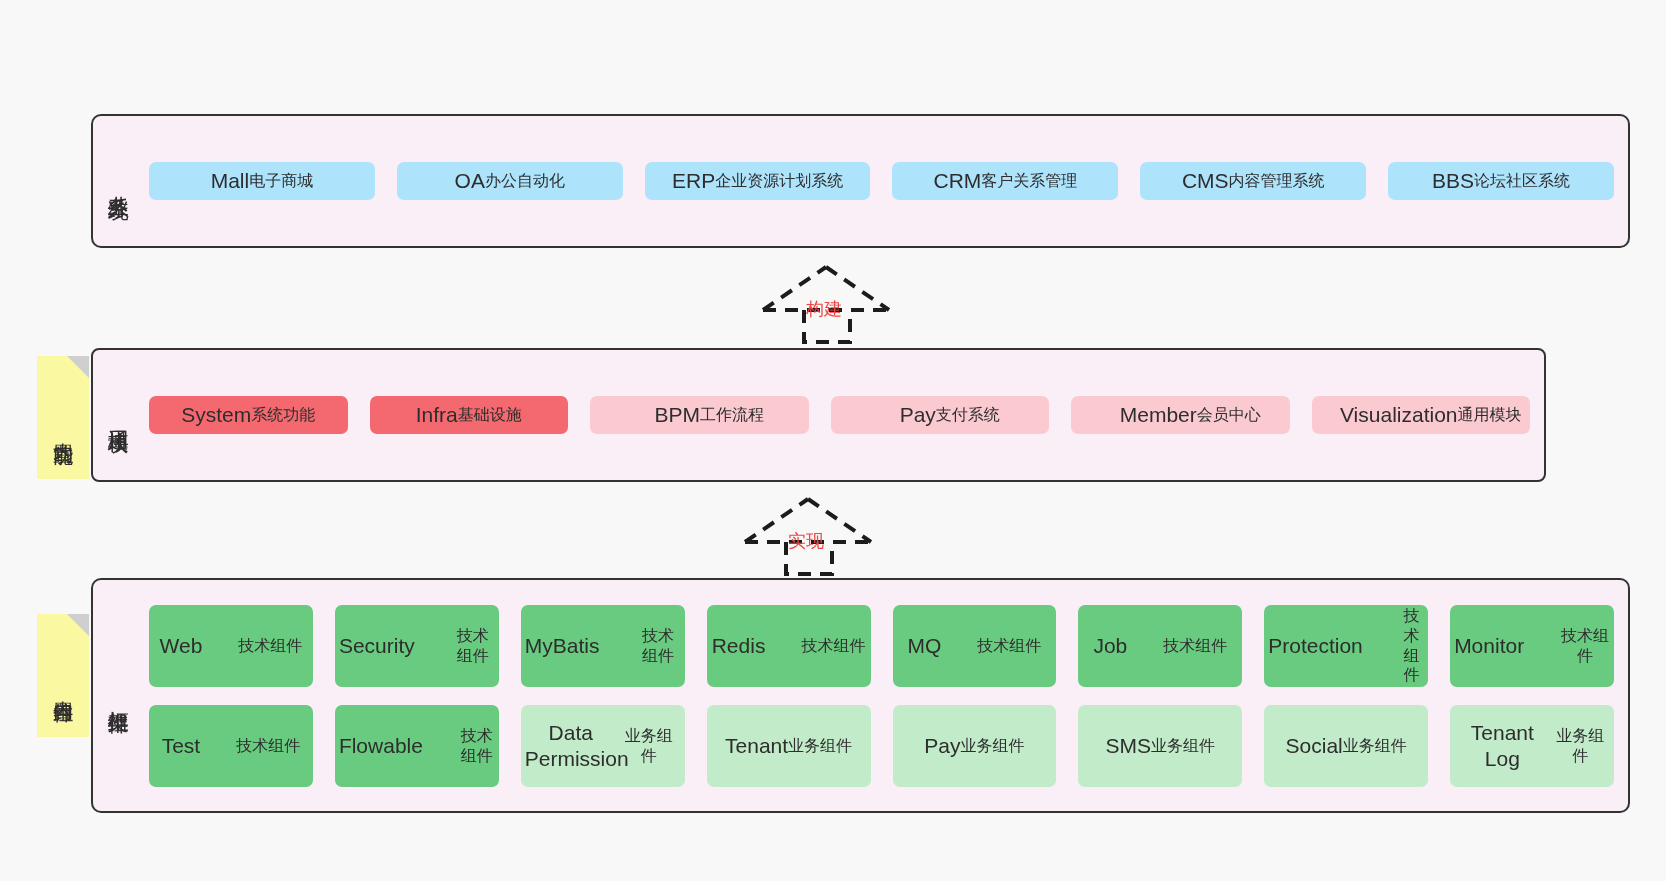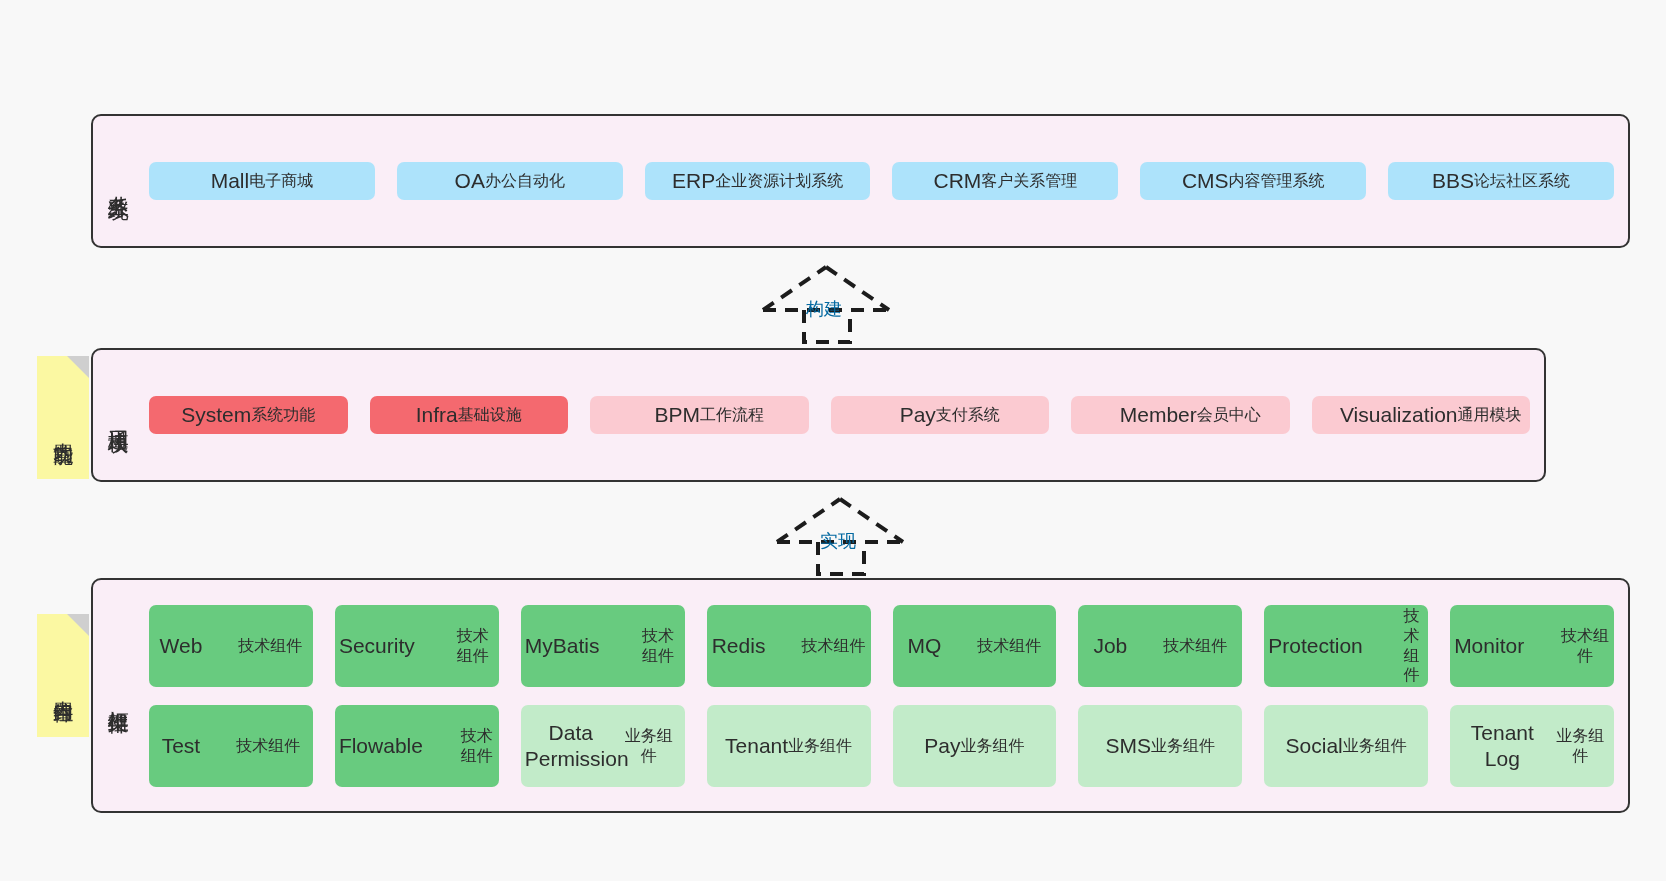--- a/index.html
+++ b/index.html
@@ -100,21 +100,21 @@
     border-left:22px solid transparent;
     border-top:22px solid #cfcfcf;
   }
 
   
   .arrow{position:absolute;}
   .arrow svg{display:block;overflow:visible;}
   .arrow .alabel{
     position:absolute;
     font-size:18px;
-    color:#0369a1;
+    color:#ef4444;
     white-space:nowrap;
     background:transparent;
   }
 </style>
 </head>
 <body>
 
 <div class="canvas">
 
   <div class="layer" style="left:91px;top:114px;width:1539px;height:134px;">
@@ -157,21 +157,21 @@
       <path d="M46 48 L46 80 L92 80 L92 48" fill="none" stroke="#1c1c1c" stroke-width="4" stroke-dasharray="13,9"></path>
     </svg>
     <span class="alabel" style="left:48px;top:35px;">构建</span>
   </div>
 
   <div class="note" style="left:37px;top:356px;height:123px;">
     <span class="fold"></span>
     <span>内置功能</span>
   </div>
 
-  <div class="layer" style="left:91px;top:348px;width:1455px;height:134px;">
+  <div class="layer" style="left:91px;top:348px;width:1455px;height:134px;border-radius:8px;">
     <div class="layer-label">通用模块</div>
     <div class="layer-body">
       <div class="row">
         <div class="box b-red">
           <span class="title">System</span>
           <span class="sub">系统功能</span>
         </div>
         <div class="box b-red">
           <span class="title">Infra</span>
           <span class="sub">基础设施</span>
@@ -189,21 +189,21 @@
           <span class="sub">会员中心</span>
         </div>
         <div class="box b-pink">
           <span class="title">Visualization</span>
           <span class="sub">通用模块</span>
         </div>
       </div>
     </div>
   </div>
 
-  <div class="arrow" style="left:772px;top:494px;width:180px;height:84px;text-align:right;">
+  <div class="arrow" style="left:740px;top:494px;width:180px;height:84px;text-align:right;">
     <svg width="180" height="84" viewBox="0 0 180 84">
       <path d="M5 48 L68 5" fill="none" stroke="#1c1c1c" stroke-width="4" stroke-dasharray="13,9"></path>
       <path d="M68 5 L131 48" fill="none" stroke="#1c1c1c" stroke-width="4" stroke-dasharray="13,9"></path>
       <path d="M5 48 L131 48" fill="none" stroke="#1c1c1c" stroke-width="4" stroke-dasharray="13,9"></path>
       <path d="M46 48 L46 80 L92 80 L92 48" fill="none" stroke="#1c1c1c" stroke-width="4" stroke-dasharray="13,9"></path>
     </svg>
     <span class="alabel" style="left:48px;top:35px;">实现</span>
   </div>
 
   <div class="note" style="left:37px;top:614px;height:123px;">

